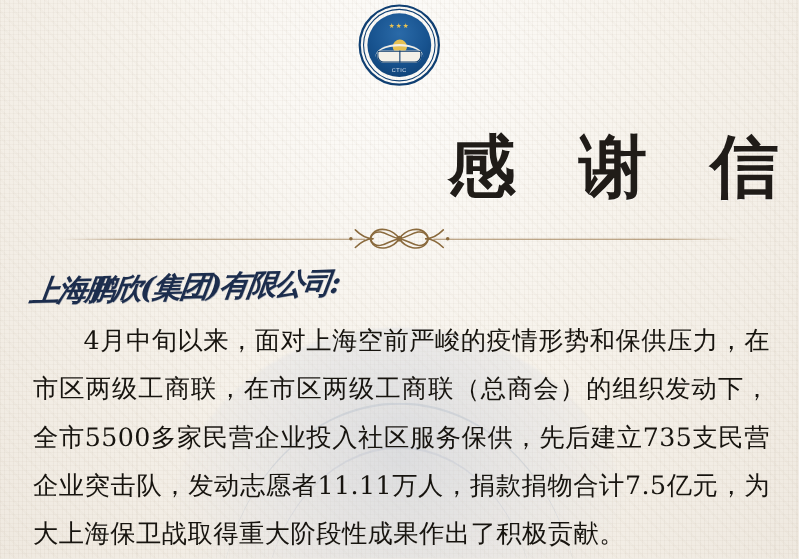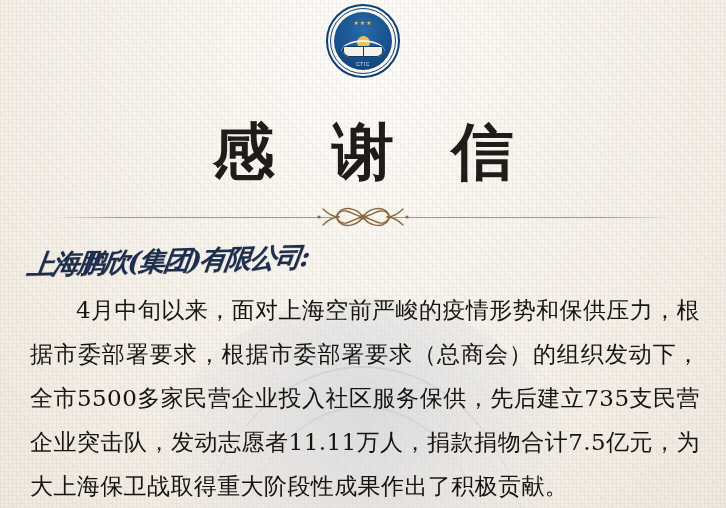--- a/index.html
+++ b/index.html
@@ -154,21 +154,21 @@
     font-size: 6px;
     letter-spacing: 1px;
   }
 
   
   #title {
     position: absolute;
     top: 110px;
     left: 0;
     width: 100%;
-    text-align: center;
+    text-align: right;
     font-size: 62px;
     font-weight: bold;
     letter-spacing: 18px;
     text-indent: 18px;
     color: #201c18;
     font-family: "DejaVu Serif", "Liberation Serif", serif;
     text-shadow: 0 1px 0 rgba(255,255,255,0.6);
   }
 
   
@@ -274,16 +274,16 @@
       </g>
       <circle cx="70" cy="17" r="2.6" fill="#8a6a3d"></circle>
       <circle cx="26" cy="17" r="1.6" fill="#8a6a3d"></circle>
       <circle cx="114" cy="17" r="1.6" fill="#8a6a3d"></circle>
     </svg>
   </div>
 
   <div id="salutation">上海鹏欣(集团)有限公司:</div>
 
   <div id="body-text">
-    <p>4月中旬以来，面对上海空前严峻的疫情形势和保供压力，根据市委部署要求，根据市委部署要求（总商会）的组织发动下，全市5500多家民营企业投入社区服务保供，先后建立735支民营企业突击队，发动志愿者11.11万人，捐款捐物合计7.5亿元，为大上海保卫战取得重大阶段性成果作出了积极贡献。</p>
+    <p>4月中旬以来，面对上海空前严峻的疫情形势和保供压力，在市区两级工商联，在市区两级工商联（总商会）的组织发动下，全市5500多家民营企业投入社区服务保供，先后建立735支民营企业突击队，发动志愿者11.11万人，捐款捐物合计7.5亿元，为大上海保卫战取得重大阶段性成果作出了积极贡献。</p>
   </div>
 
 </div>
 
 </body></html>

